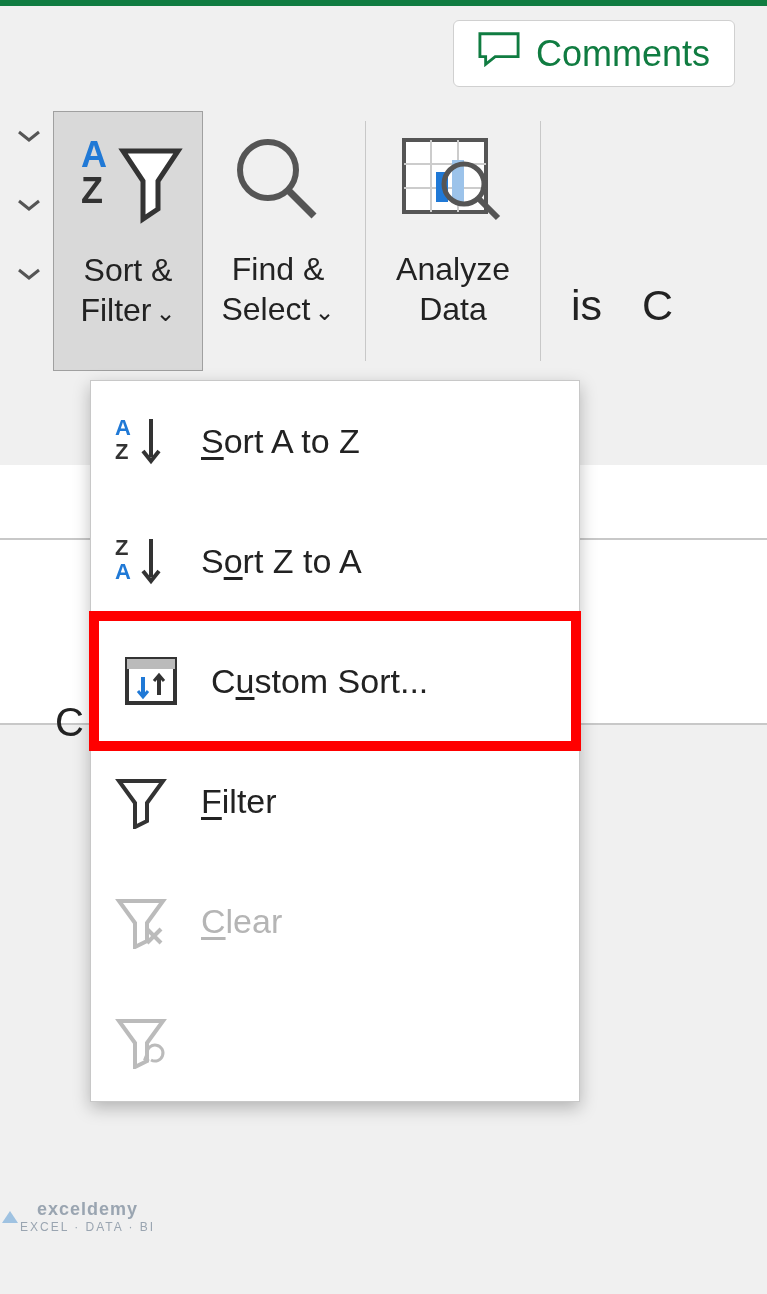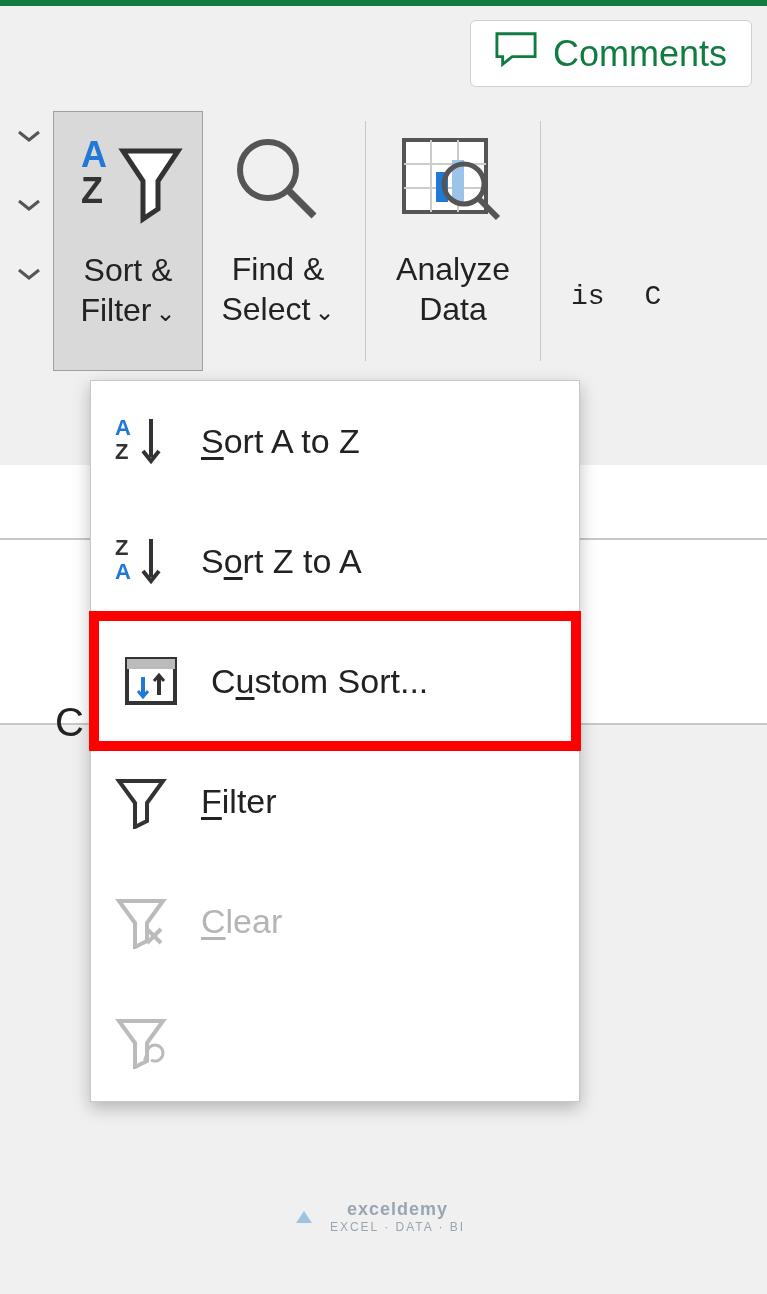--- a/index.html
+++ b/index.html
@@ -14,21 +14,21 @@
   .topbar {
     height: 6px;
     background: #107c41;
   }
   .commentsbar {
     background: #f0f0f0;
     height: 95px;
     display: flex;
     align-items: center;
     justify-content: flex-end;
-    padding-right: 15px;
+    padding-right: 32px;
   }
   .comments-btn {
     background: #fff;
     border: 1px solid #d0d0d0;
     border-radius: 6px;
     padding: 10px 24px;
     display: flex;
     align-items: center;
     gap: 16px;
     color: #107c41;
@@ -84,24 +84,23 @@
   .ribbon-label .dd { font-size: 24px; margin-left: 4px; }
   .divider {
     width: 1px;
     height: 240px;
     background: #c8c8c8;
     margin: 10px 12px 0 12px;
   }
   .peek {
     display:flex;
     align-items:flex-end;
-    font-size:28px;
+    font-size:43px;
     color:#222;
     padding: 170px 0 0 18px;
-    font-family: Liberation Mono, monospace;
   }
 
   
   .dropdown {
     position: absolute;
     left: 90px;
     top: 380px;
     width: 490px;
     background: #fff;
     border: 1px solid #c8c8c8;
@@ -155,22 +154,21 @@
   .watermark {
     position:absolute;
     left:0; right:8px;
     bottom: 60px;
     text-align:center;
     color:#9aa5b1;
     font-size:18px;
     letter-spacing:1px;
     display:flex;
     align-items:center;
-    justify-content:center;
-    gap:16px;
+    gap:0;
   }
   .watermark svg{opacity:0.6;}
   .wm-sub{display:block;font-size:12px;letter-spacing:2px;color:#9aa5b1;}
 </style>
 </head>
 <body>
 
 <div class="topbar"></div>
 
 <div class="commentsbar">

